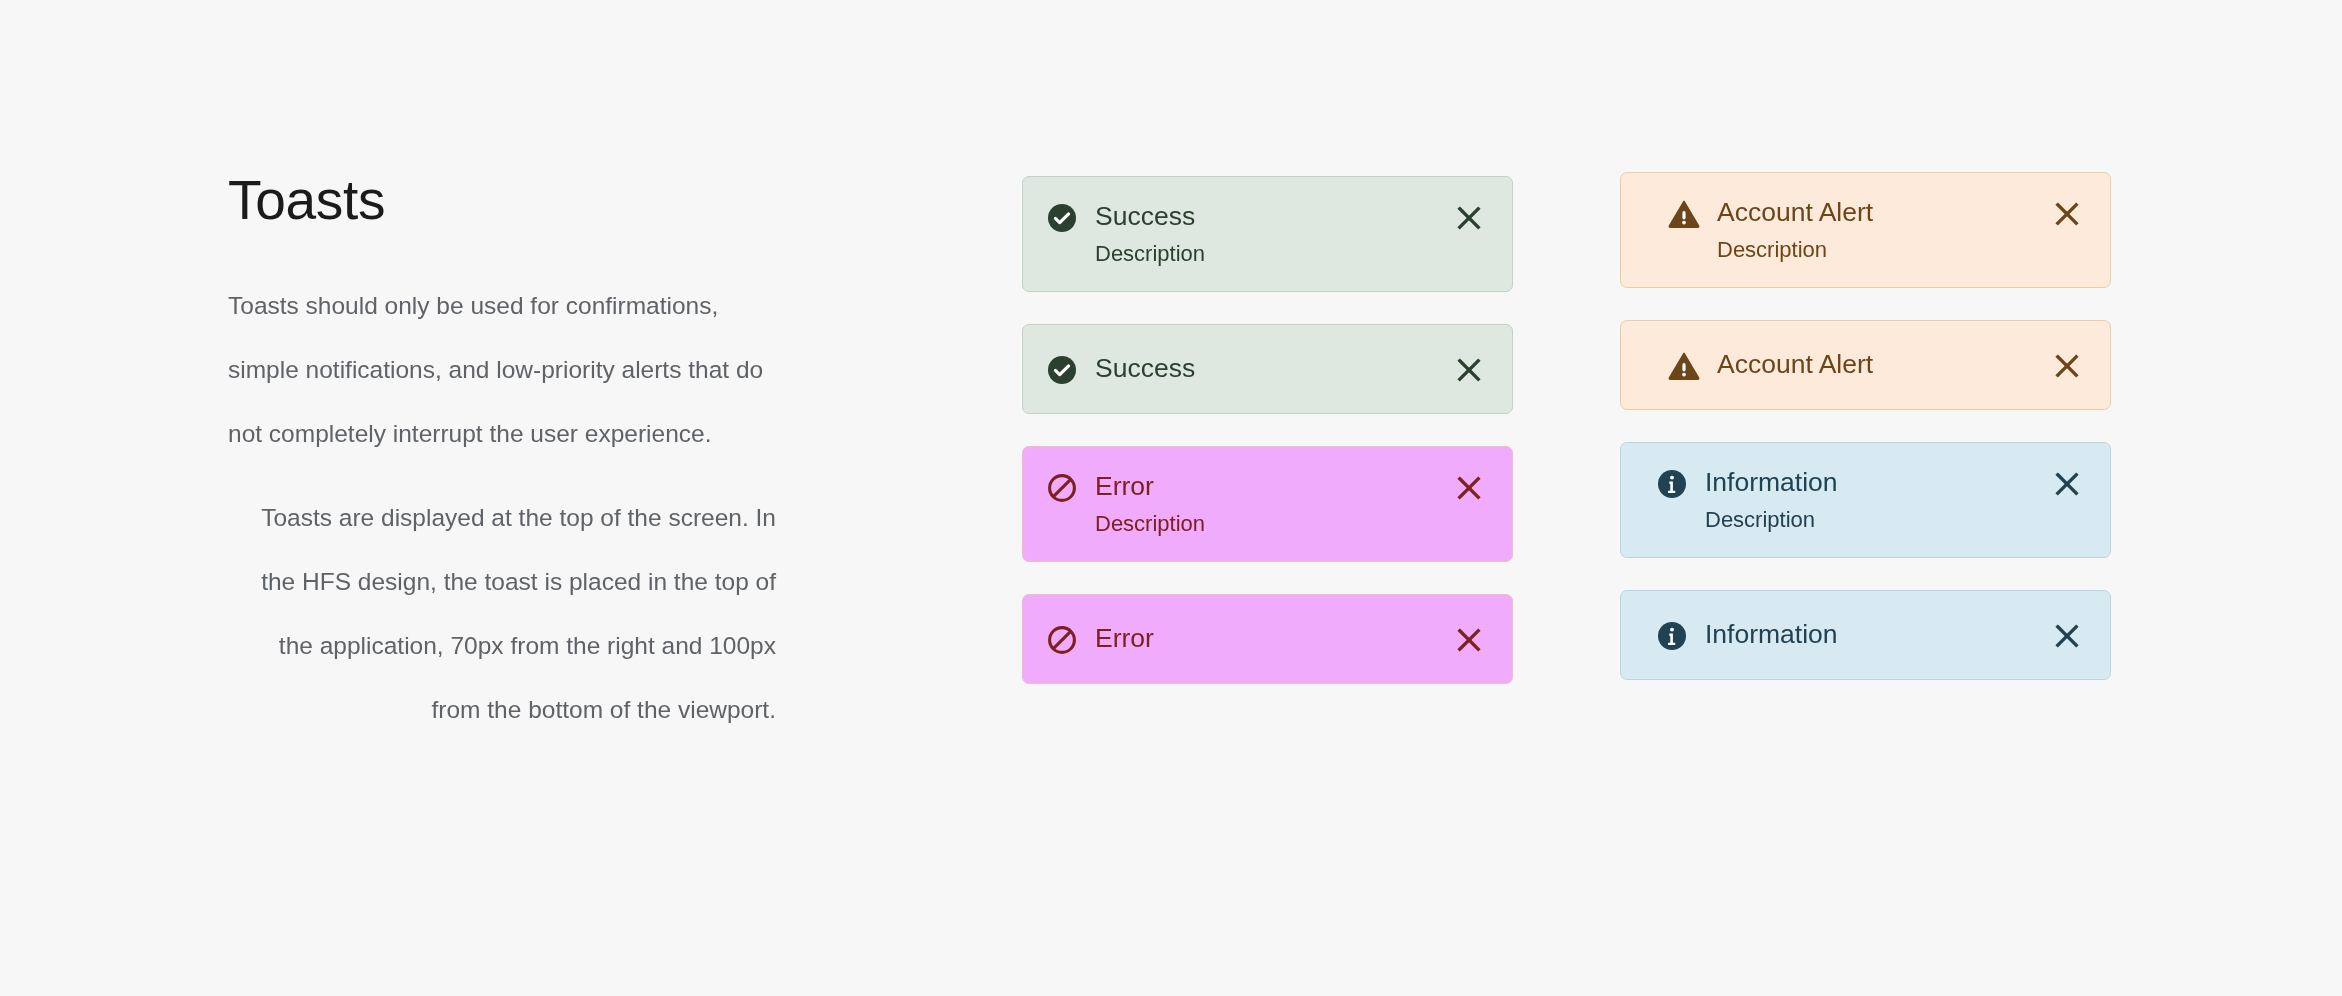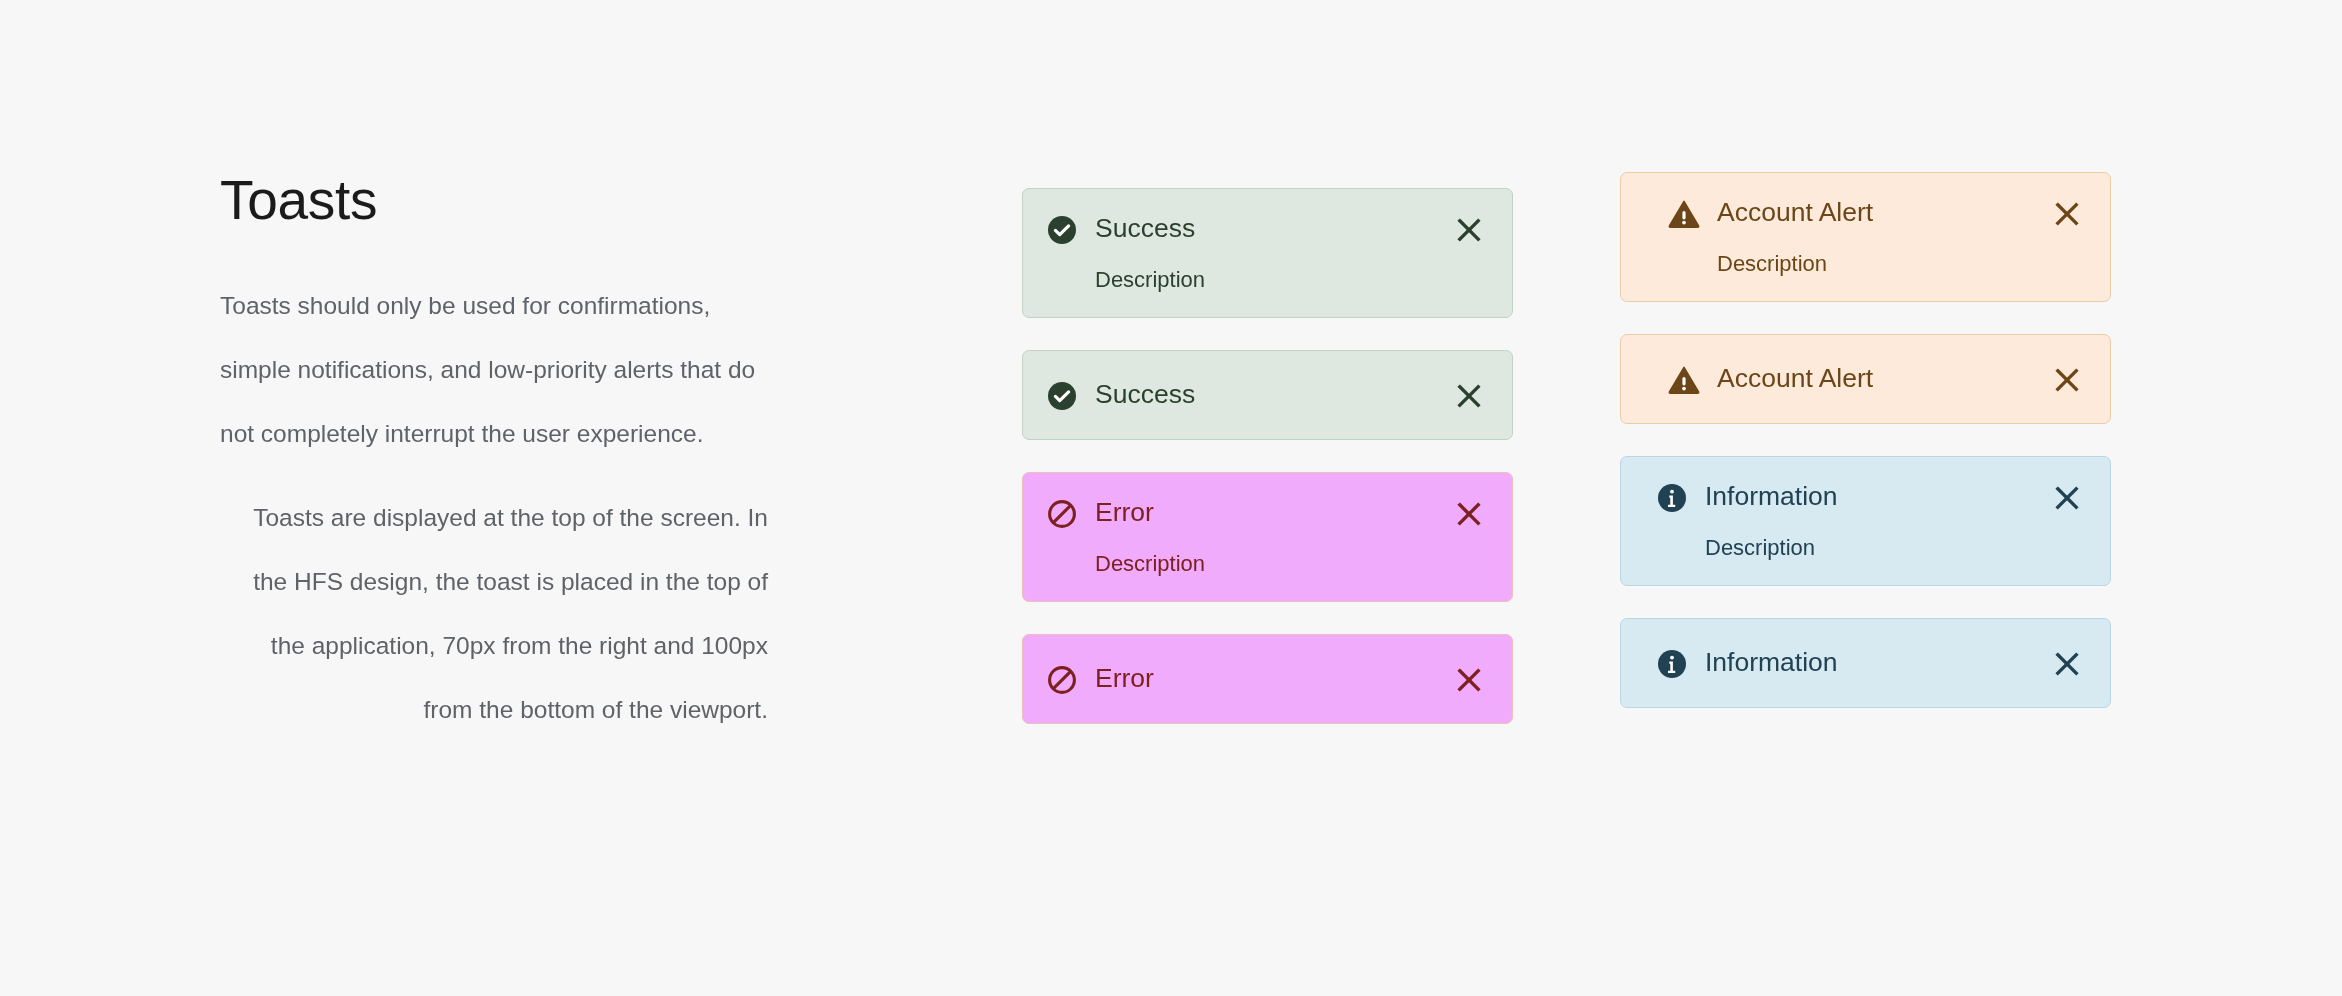--- a/index.html
+++ b/index.html
@@ -12,21 +12,21 @@
     height: 996px;
     background: #f7f7f7;
     font-family: "Liberation Sans", sans-serif;
     overflow: hidden;
     position: relative;
   }
 
   
   #doc-column {
     position: absolute;
-    left: 220px;
+    left: 228px;
     top: 172px;
     width: 560px;
   }
   #page-title {
     font-size: 55px;
     font-weight: 400;
     color: #1b1b1b;
     letter-spacing: -0.3px;
     margin: 0 0 44px 0;
     line-height: 1.05;
@@ -42,21 +42,21 @@
 
   
   #toast-area {
     position: absolute;
     left: 1022px;
     top: 176px;
     width: 1100px;
   }
   .toast-col {
     position: absolute;
-    top: 12px;
+    top: 0;
     width: 491px;
   }
   #toast-col-left  { left: 0px; }
   #toast-col-right { left: 598px; top: -4px; }
 
   .toast {
     position: relative;
     width: 491px;
     border-radius: 7px;
     border: 1.5px solid transparent;
@@ -84,21 +84,21 @@
   }
   .toast-title {
     font-size: 26.5px;
     line-height: 34px;
     font-weight: 400;
     white-space: nowrap;
   }
   .toast-desc {
     font-size: 22px;
     line-height: 30px;
-    margin-top: 20px;
+    margin-top: 6px;
     white-space: nowrap;
   }
 
   .toast-close {
     flex: 0 0 auto;
     width: 34px;
     height: 34px;
     margin-top: 2px;
     margin-left: 12px;
     cursor: pointer;

